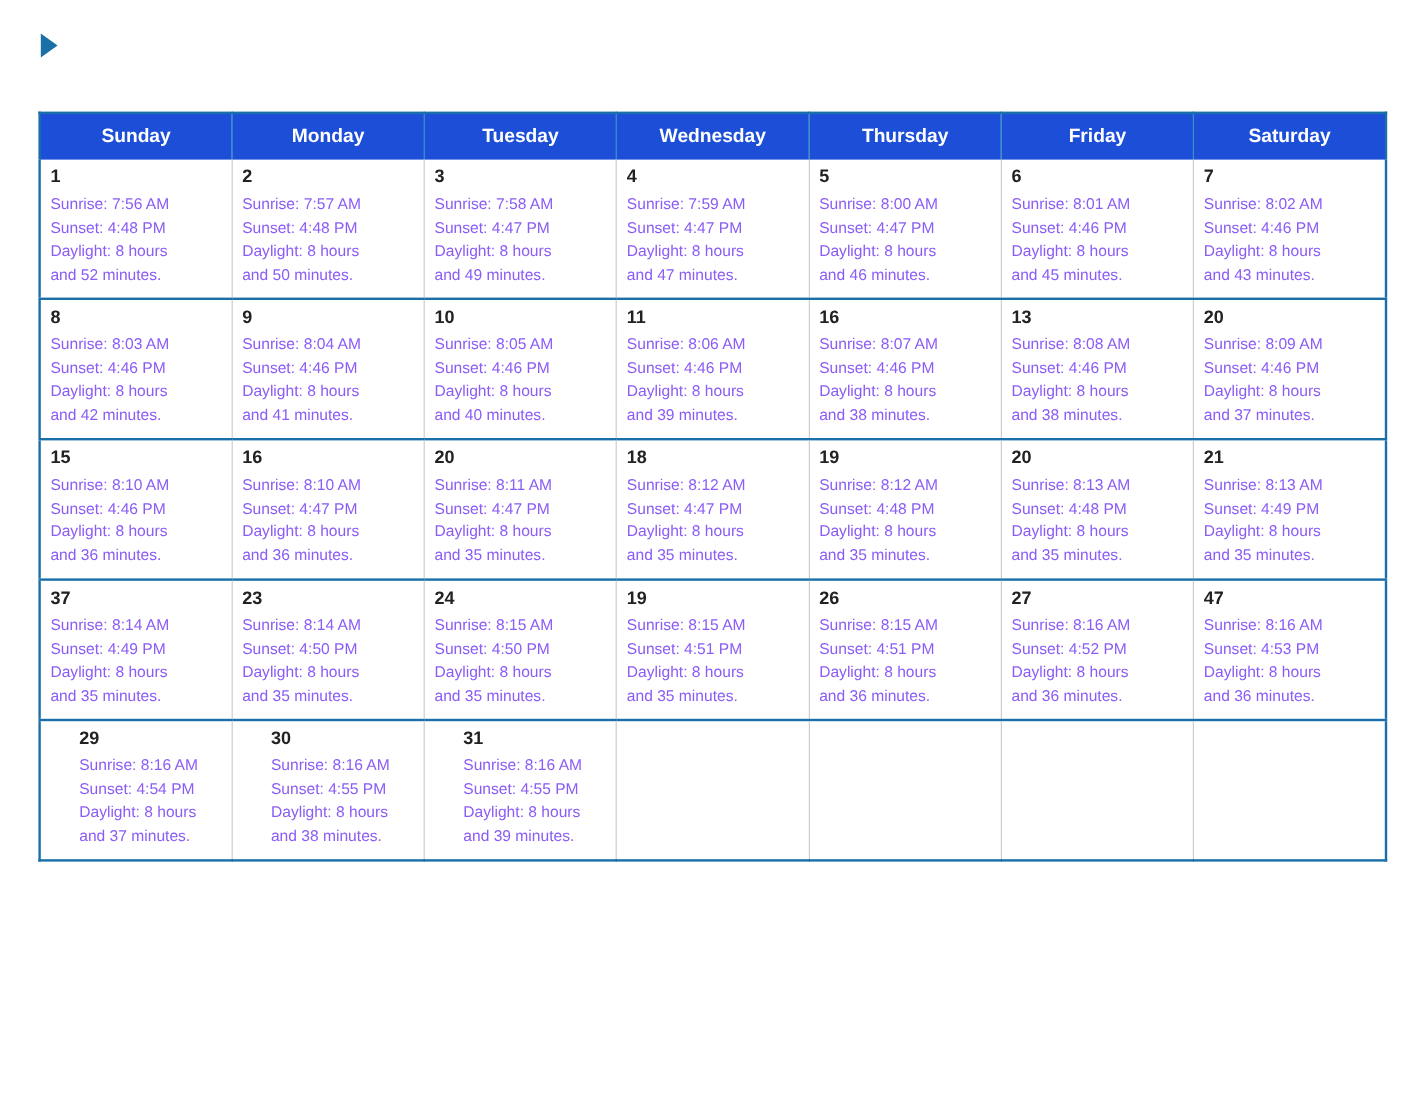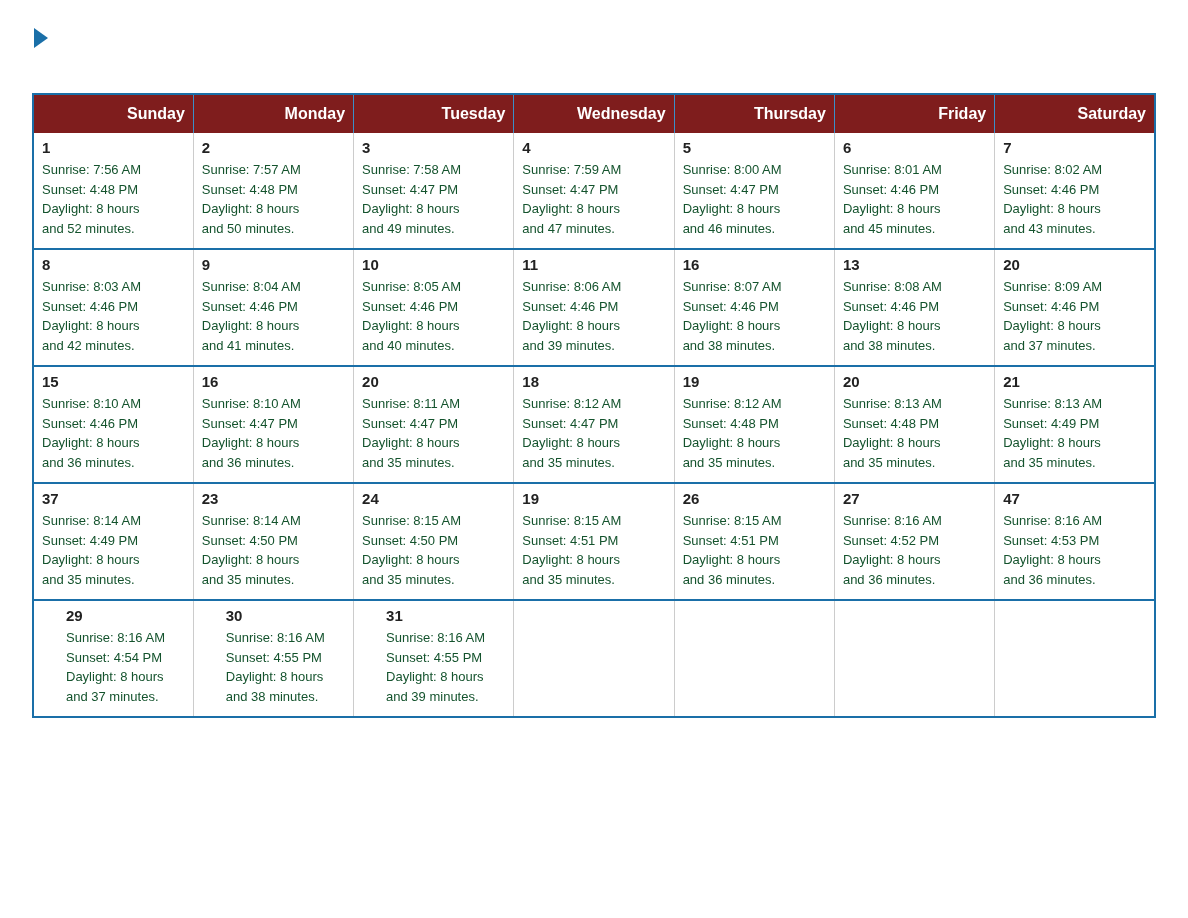--- a/index.html
+++ b/index.html
@@ -69,26 +69,26 @@
       margin-top: 4px;
     }
 
     
     .calendar {
       width: 100%;
       border-collapse: collapse;
       border: 2px solid #1a6fa8;
     }
     .calendar th {
-      background: #7f1d1d;
+      background: #1d4ed8;
       color: #fff;
       font-size: 16px;
       font-weight: bold;
       padding: 10px 8px;
-      text-align: right;
+      text-align: center;
       border-right: 1px solid #3a8fc8;
     }
     .calendar th:last-child {
       border-right: none;
     }
     .calendar td {
       vertical-align: top;
       padding: 6px 8px 10px 8px;
       border-right: 1px solid #ccc;
       border-bottom: 2px solid #1a6fa8;
@@ -106,21 +106,21 @@
     }
     .day-num {
       font-size: 15px;
       font-weight: bold;
       color: #222;
       display: block;
       margin-bottom: 4px;
     }
     .day-info {
       font-size: 13px;
-      color: #14532d;
+      color: #8b5cf6;
       line-height: 1.5;
     }
     .empty-cell {
       background: #fff;
     }
   </style>
 </head>
 <body>
 
 <div class="header">

